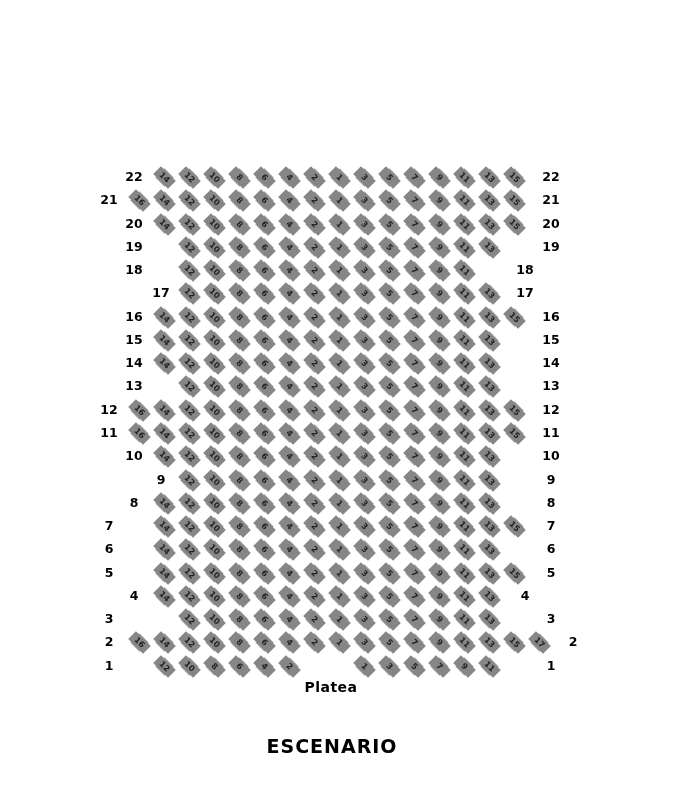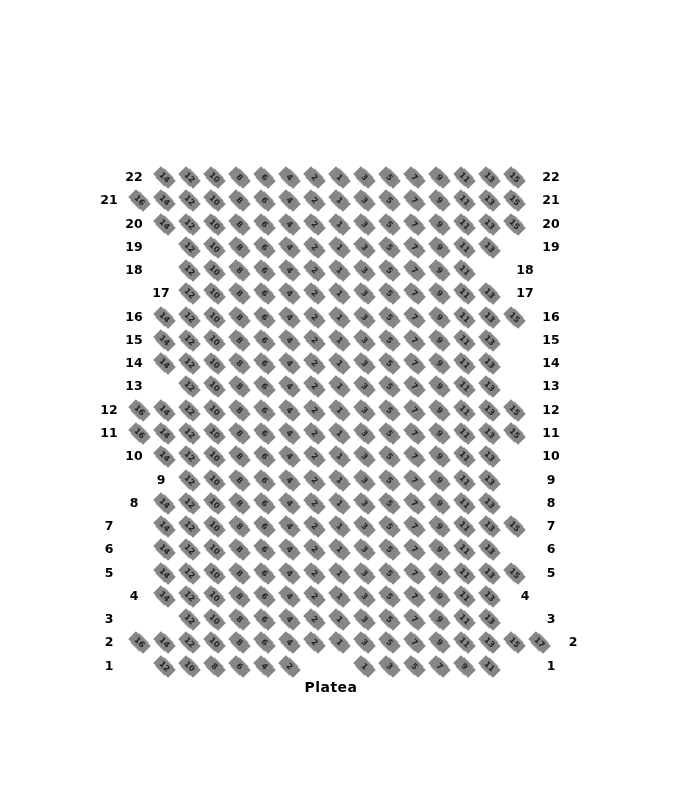--- a/index.html
+++ b/index.html
@@ -1941,13 +1941,14 @@
         </div>
       </div>
       <div class="seat" style="left: 478px; top: 656px;">
         <div class="base" style="background: rgb(157, 157, 157);"></div>
         <div class="bar" style="background: rgb(134, 134, 134);">
           <span class="num" style="color: rgb(35, 35, 35);">11</span>
         </div>
       </div>
     </div>
   <div class="section-label">Platea</div>
+  <div class="stage-label">ESCENARIO</div>
 </div>
 
 </body></html>

